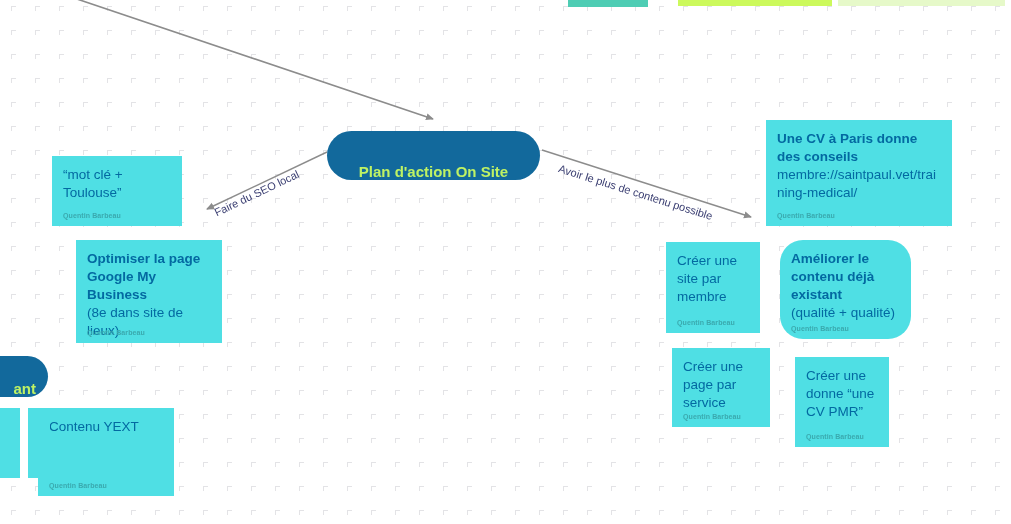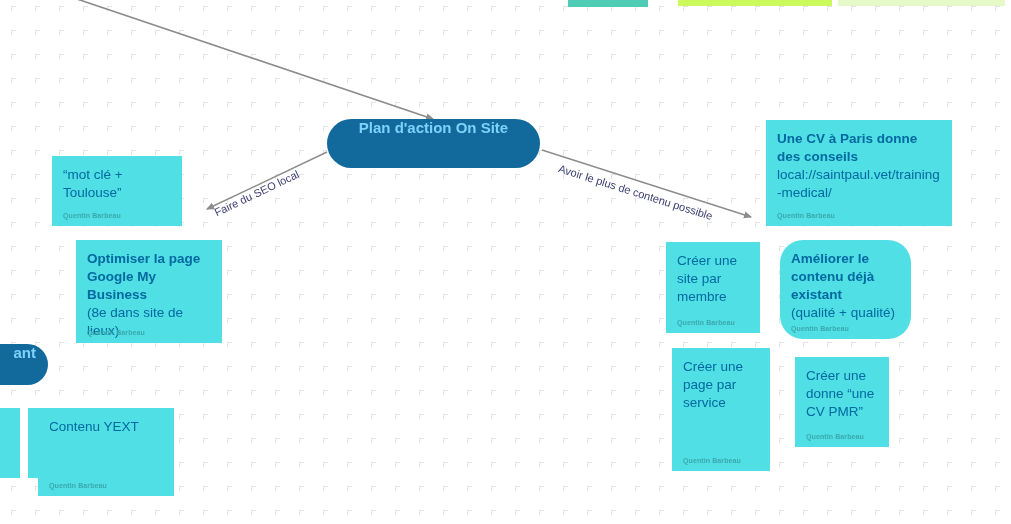--- a/index.html
+++ b/index.html
@@ -77,27 +77,28 @@
     color: #3aa9ae;
     font-weight: bold;
   }
 
   
   .pill {
     position: absolute;
     box-sizing: border-box;
     background: #12699c;
     border-radius: 40px;
-    color: #7dd3fc;
+    color: #bef264;
     font-weight: bold;
     font-size: 15px;
     display: flex;
-    align-items: flex-start;
+    align-items: flex-end;
     justify-content: center;
     z-index: 4;
+    margin-top: 12px;
   }
 
   
   .edge-label {
     position: absolute;
     font-size: 11px;
     color: #3b3f72;
     white-space: nowrap;
     transform-origin: 0 50%;
     z-index: 5;
@@ -162,41 +163,41 @@
     </div>
     <div class="note-author">Quentin Barbeau</div>
   </div>
 
   <div class="note" style="left:-22px; top:408px; width:42px; height:70px;"></div>
   <div class="note" style="left:28px; top:408px; width:3px; height:70px;"></div>
 
   <div class="note" style="left:766px; top:120px; width:186px; height:106px;">
     <div class="note-body">
       <span class="b">Une CV à Paris donne des conseils</span>
-      <br><span class="r">local://saintpaul.vet/training-medical/</span>
+      <br><span class="r">membre://saintpaul.vet/training-medical/</span>
     </div>
     <div class="note-author">Quentin Barbeau</div>
   </div>
 
   <div class="note" style="left:666px; top:242px; width:94px; height:91px;">
     <div class="note-body">
       <span class="r">Créer une site par membre</span>
     </div>
     <div class="note-author">Quentin Barbeau</div>
   </div>
 
   <div class="note" style="left:780px; top:240px; width:131px; height:99px;border-radius:23px;">
     <div class="note-body">
       <span class="b">Améliorer le contenu déjà existant</span>
       <br><span class="r">(qualité + qualité)</span>
     </div>
     <div class="note-author">Quentin Barbeau</div>
   </div>
 
-  <div class="note" style="left:672px; top:348px; width:98px; height:123px;">
+  <div class="note" style="left:672px; top:348px; width:98px; height:79px;">
     <div class="note-body">
       <span class="r">Créer une page par service</span>
     </div>
     <div class="note-author">Quentin Barbeau</div>
   </div>
 
   <div class="note" style="left:795px; top:357px; width:94px; height:90px;">
     <div class="note-body">
       <span class="r">Créer une donne “une CV PMR”</span>
     </div>

